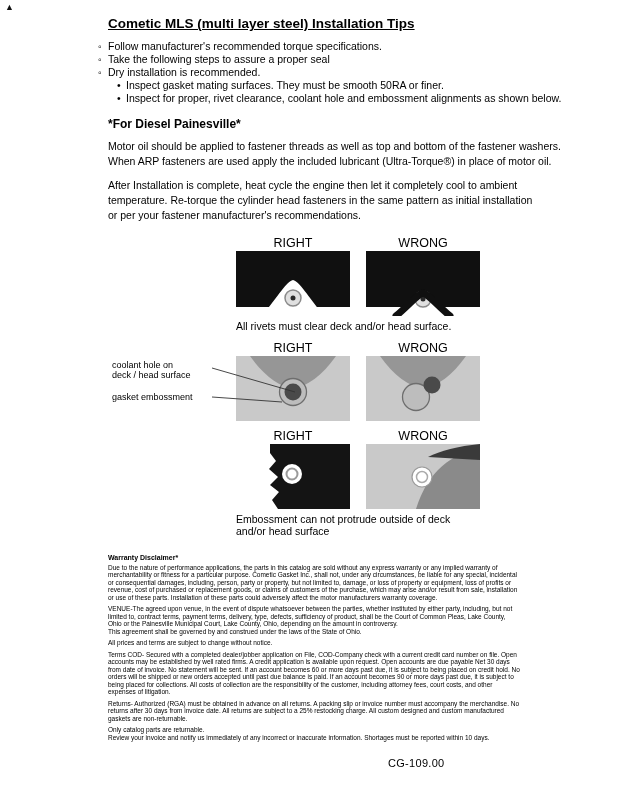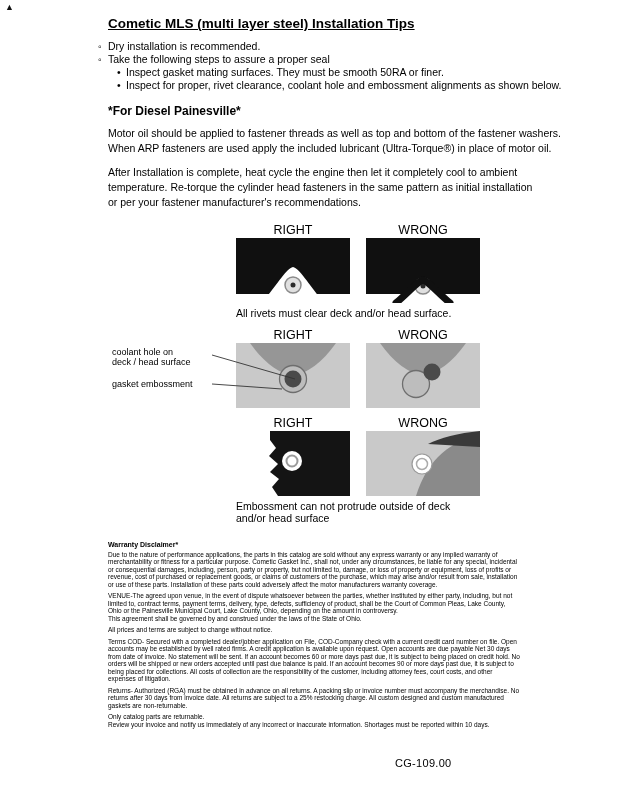--- a/index.html
+++ b/index.html
@@ -22,36 +22,37 @@
   .fig-images { display:flex; gap:16px; margin-left:128px; }
   .fig-images svg { display:block; }
   .fig-caption { font-size:10.5px; line-height:12.5px; margin:4px 0 0 128px; white-space:pre-line; }
   .annotation { position:absolute; font-size:9px; line-height:10.5px; white-space:pre-line; }
   .ann-1 { left:4px; top:20px; width:98px; }
   .ann-2 { left:4px; top:52px; width:98px; }
   .ann-lines { position:absolute; left:102px; top:16px; pointer-events:none; }
   .disclaimer { margin-top:16px; width:412px; }
   .disc-heading { font-size:7px; font-weight:bold; margin:0 0 3px 0; }
   .disc-para { font-size:6.5px; line-height:7.5px; margin:0 0 4px 0; white-space:pre-line; }
-  .catalog-code { position:absolute; left:388px; top:757px; font-size:11px; letter-spacing:0.3px;margin-left:7px; }
+  .catalog-code { position:absolute; left:388px; top:757px; font-size:11px; letter-spacing:0.3px; }
 </style>
 </head>
 <body>
 
 <div class="page">
 
   <div class="scroll-arrow">▲</div>
 
   <div class="content">
 
     <h1 class="doc-title">Cometic MLS (multi layer steel) Installation Tips</h1>
 
     <ul class="tips">
+      <li class="main">Follow manufacturer's recommended torque specifications.</li>
+      <li class="main">Take the following steps to assure a proper seal</li>
       <li class="main">Dry installation is recommended.</li>
-      <li class="main">Take the following steps to assure a proper seal</li>
       <li class="sub">Inspect gasket mating surfaces.  They must be smooth 50RA or finer.</li>
       <li class="sub">Inspect for proper, rivet clearance, coolant hole and embossment alignments as shown below.</li>
     </ul>
 
     <h2 class="diesel-heading">*For Diesel Painesville*</h2>
     <p class="body-para">Motor oil should be applied to fastener threads as well as top and bottom of the fastener washers.
 When ARP fasteners are used apply the included lubricant (Ultra-Torque®) in place of motor oil.</p>
     <p class="body-para">After Installation is complete, heat cycle the engine then let it completely cool to ambient
 temperature. Re-torque the cylinder head fasteners in the same pattern as initial installation
 or per your fastener manufacturer's recommendations.</p>

